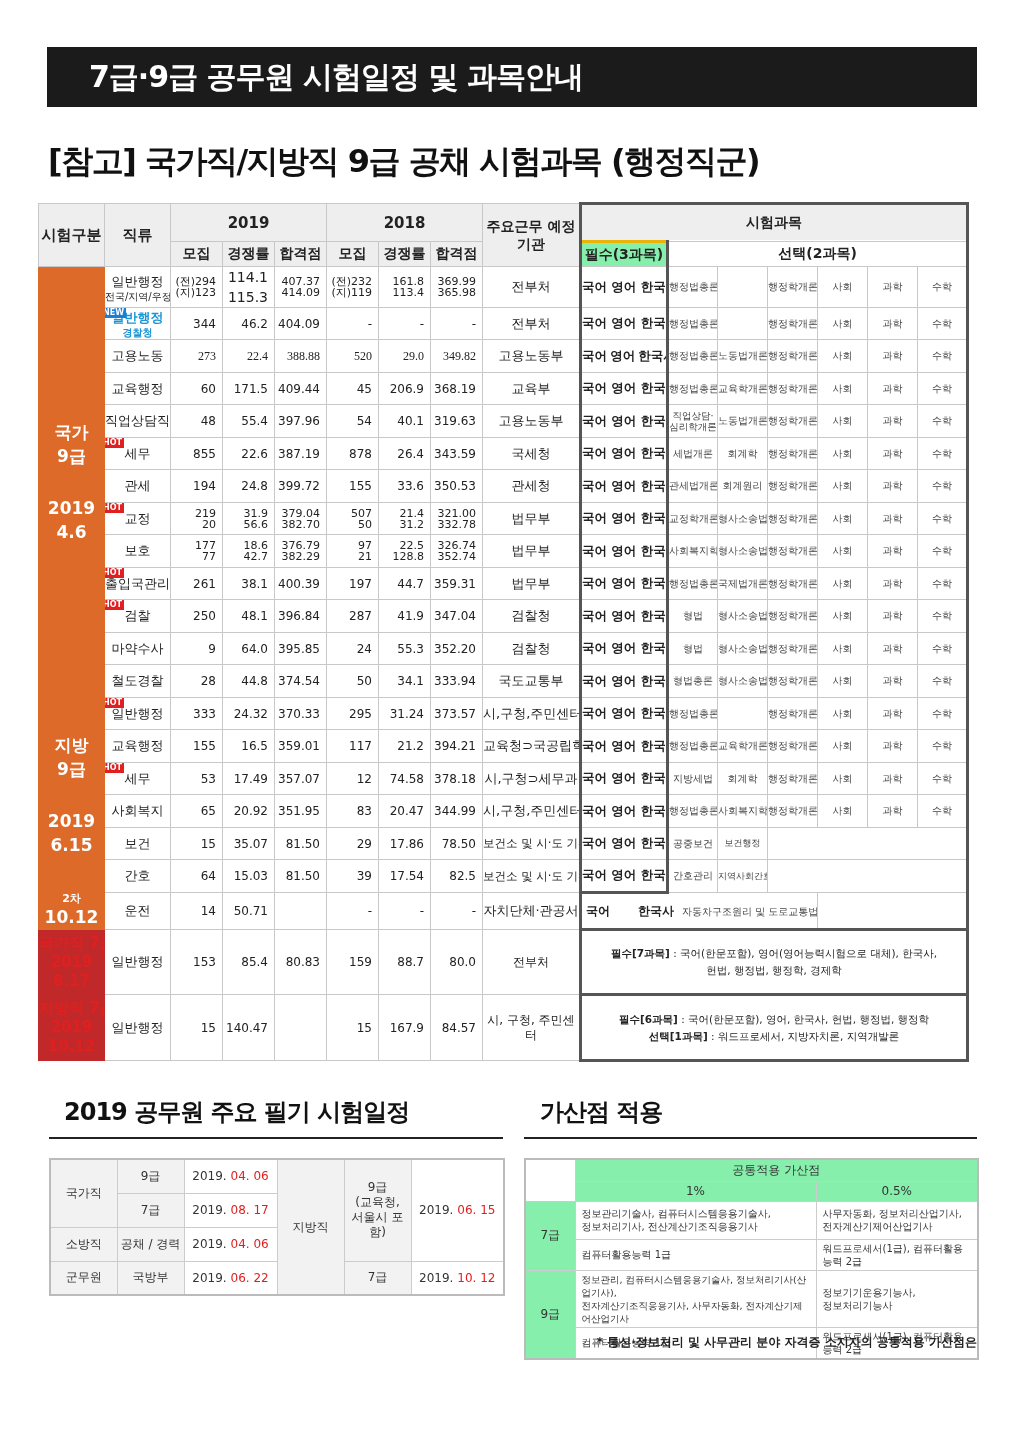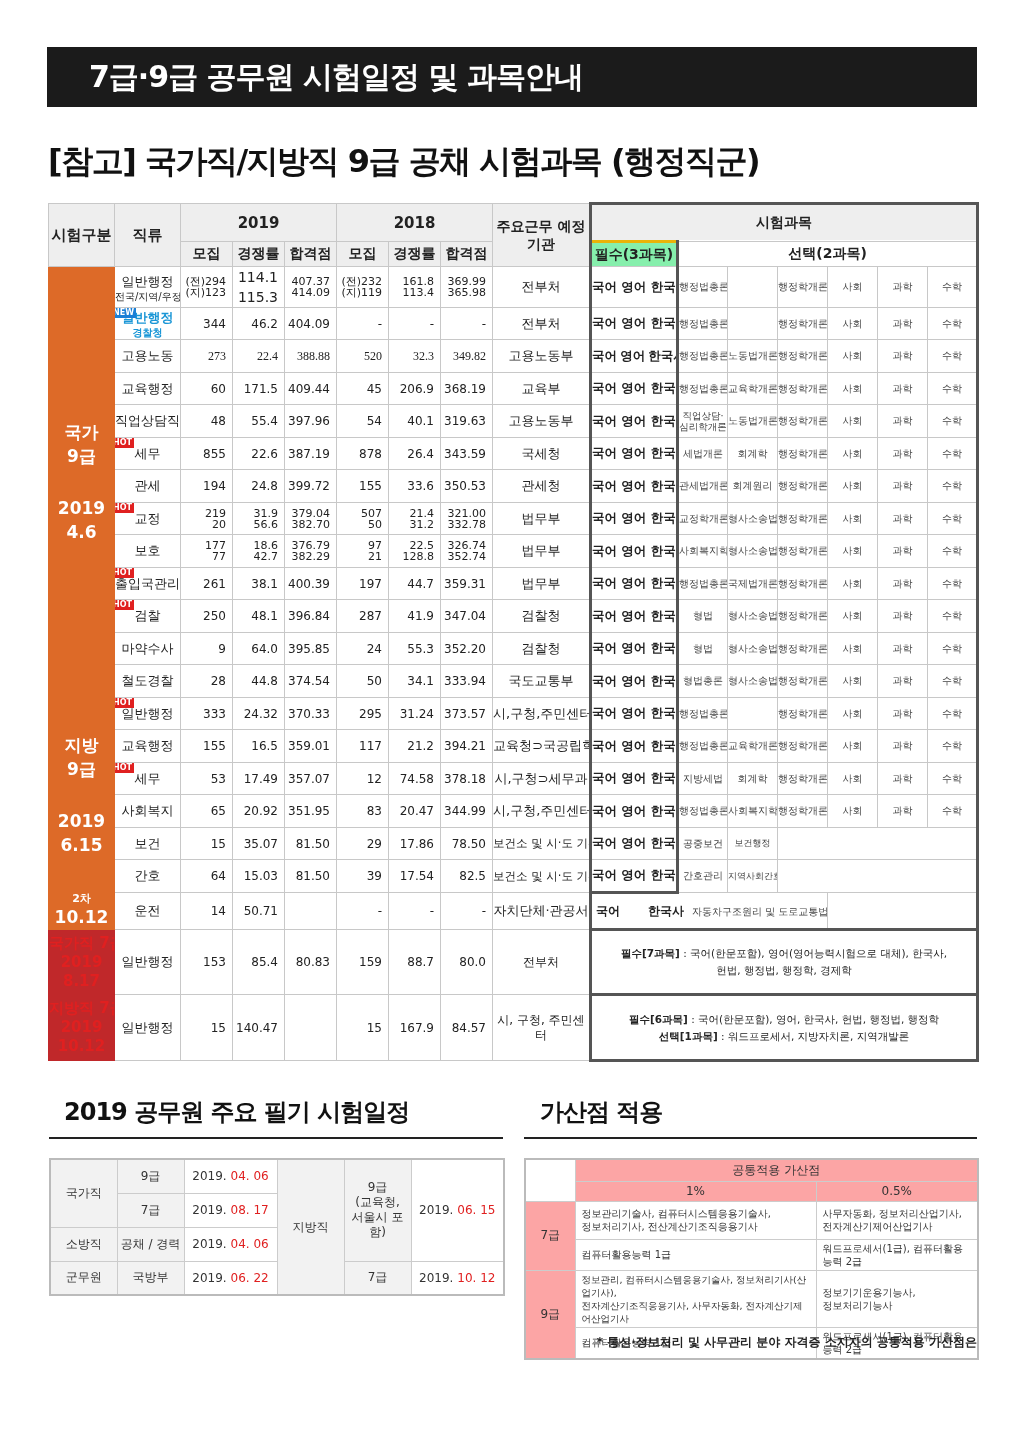--- a/index.html
+++ b/index.html
@@ -2,21 +2,21 @@
 <html><head>
 <meta charset="utf-8">
 <style>
 *{box-sizing:border-box;margin:0;padding:0}
 body{width:1024px;height:1430px;background:#fff;font-family:"DejaVu Sans","Liberation Sans",sans-serif;color:#222;position:relative;overflow:hidden}
 .banner{position:absolute;left:47px;top:47px;width:930px;height:60px;background:#1b1b1b;display:flex}
 .banner .title{flex:1;color:#fff;font-size:30px;font-weight:bold;padding-left:42px;line-height:60px;letter-spacing:-1px}
 .banner .contact{width:192px;background:#1f6641;color:#fff;text-align:center;font-size:15px;line-height:22px;padding-top:7px}
 .banner .contact .tel{font-size:16px;font-weight:bold}
 .sec-title{position:absolute;left:48px;top:140px;font-size:32px;font-weight:bold;letter-spacing:-1.5px;color:#111}
-table.main{position:absolute;left:48px;top:202px;width:929px;border-collapse:collapse;table-layout:fixed;font-size:12px}
+table.main{position:absolute;left:38px;top:202px;width:929px;border-collapse:collapse;table-layout:fixed;font-size:12px}
 table.main td,table.main th{border:1px solid #c8c8c8;text-align:center;vertical-align:middle;padding:0;overflow:hidden;white-space:nowrap}
 table.main th{background:#eee;font-weight:bold;font-size:14px;color:#222}
 table.main th.big{font-size:15px}
 .grp{background:#dd6a28;color:#fff;font-weight:bold;font-size:17px;line-height:24px;border-color:#dd6a28 !important}
 .grp.red{background:#c0282a;border-color:#c0282a !important;font-size:15px;line-height:19px}
 .job{font-size:13px;position:relative}
 .job .sub{font-size:10px;display:block;line-height:11px}
 .job.blue{color:#1a96d6;font-weight:bold}
 .badge{position:absolute;left:-4px;top:0;font-size:8px;font-weight:bold;color:#fff;background:#e02020;padding:0 2px;line-height:10px}
 .badge.new{background:#1a7fd6}
@@ -28,21 +28,21 @@
 .note7{font-size:10.5px;line-height:17px;white-space:normal !important;border:3px solid #555 !important}
 .note7 b{font-weight:bold}
 .h2{position:absolute;font-size:24px;font-weight:bold;color:#111;letter-spacing:-1px}
 .hr{position:absolute;height:2px;background:#222}
 table.sched{position:absolute;left:49px;top:1158px;width:454px;border-collapse:collapse;font-size:12px;table-layout:fixed;border:2px solid #bbb}
 table.sched td{border:1px solid #ccc;text-align:center;height:34px;color:#333}
 table.sched td.g{background:#f2f2f2}
 .red{color:#e02020}
 table.bonus{position:absolute;left:524px;top:1158px;width:453px;border-collapse:collapse;font-size:10px;table-layout:fixed;border:2px solid #bbb}
 table.bonus td{border:1px solid #ccc;color:#333;padding:2px 6px;line-height:13px}
-table.bonus td.g{background:#fca5a5;text-align:center;font-size:12px}
+table.bonus td.g{background:#86efac;text-align:center;font-size:12px}
 .foot{position:absolute;right:47px;top:1334px;text-align:right;font-size:12px;line-height:17px;font-weight:bold;color:#222}
 .foot .r{color:#e02020}
 </style>
 </head>
 <body>
 
 <div class="banner">
   <div class="title">7급·9급 공무원 시험일정 및 과목안내</div>
 </div>
 
@@ -127,21 +127,21 @@
         <td class="opt" style="">사회</td>
         <td class="opt" style="">과학</td>
         <td class="opt thickr" style="">수학</td>
       </tr>
       <tr style="height: 33px; font-family: Liberation Serif, serif;">
         <td class="job"><span>고용노동</span></td>
         <td class="num">273</td>
         <td class="num">22.4</td>
         <td class="num">388.88</td>
         <td class="num">520</td>
-        <td class="num">32.3</td>
+        <td class="num">29.0</td>
         <td class="num">349.82</td>
         <td class="agency" style="">고용노동부</td>
         <td class="req">국어 영어 한국사</td>
         <td class="opt" style="">행정법총론</td>
         <td class="opt" style="">노동법개론</td>
         <td class="opt" style="">행정학개론</td>
         <td class="opt" style="">사회</td>
         <td class="opt" style="">과학</td>
         <td class="opt thickr" style="">수학</td>
       </tr>

